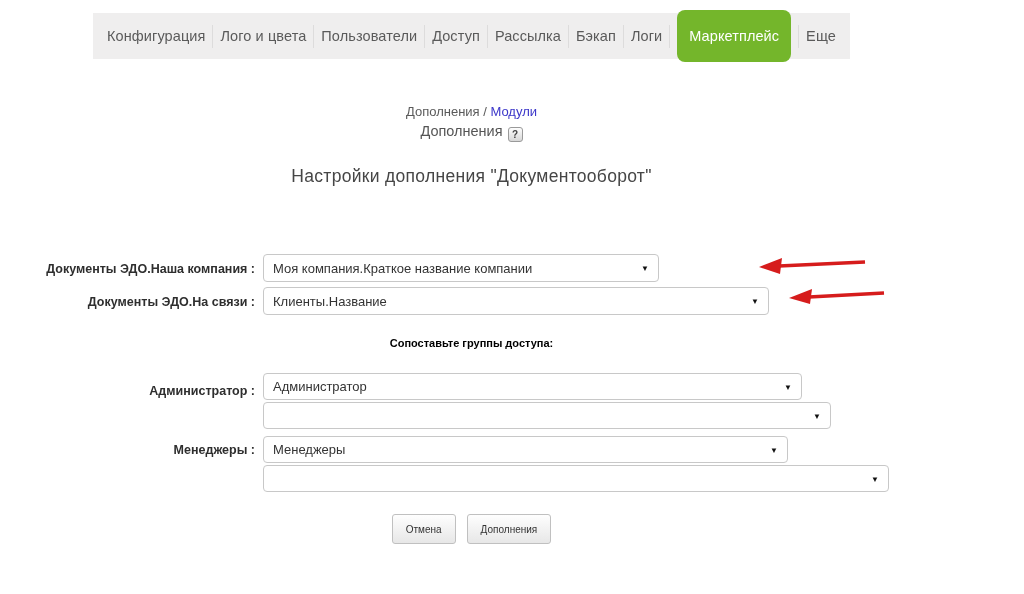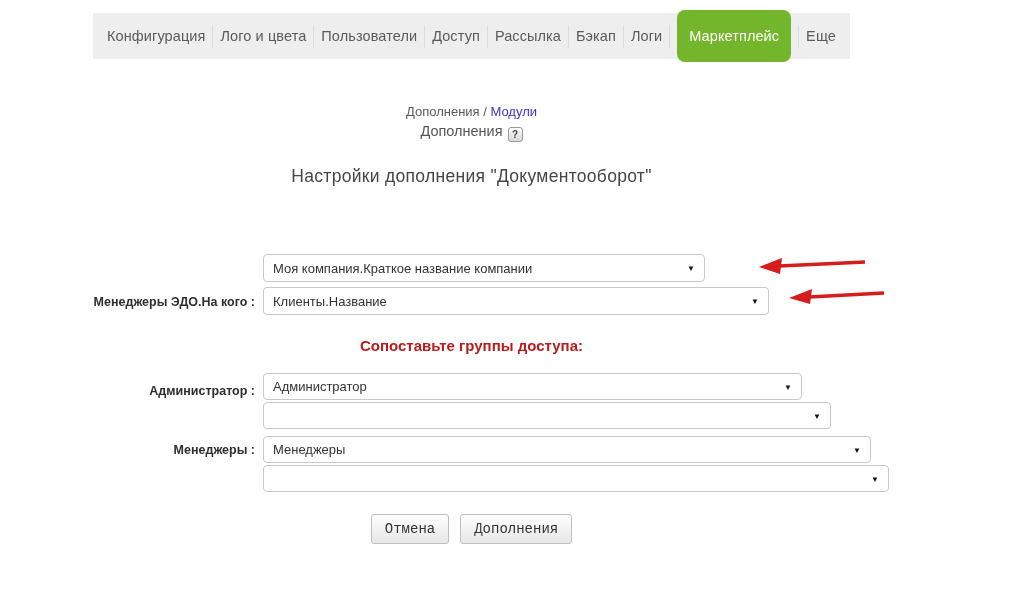--- a/index.html
+++ b/index.html
@@ -28,49 +28,49 @@
   .breadcrumb .link{color:var(--link-blue);cursor:pointer;text-decoration:none;}
 
   .section-head{top:123px;font-size:14.5px;color:#555;}
   .help{display:inline-block;width:15px;height:15px;line-height:13px;font-size:10px;
         font-weight:bold;color:#444;background:linear-gradient(#fdfdfd,#d7d7d7);
         border:1px solid #9a9a9a;border-radius:3px;vertical-align:-2px;margin-left:5px;
         cursor:pointer;text-align:center;}
 
   .page-title{top:166px;font-size:17.5px;font-weight:normal;color:#464646;letter-spacing:.3px;}
   .subtitle{top:217px;font-size:12.5px;font-weight:bold;color:#3c3c3c;}
-  .groups-title{top:337px;font-size:15px;font-weight:bold;color:#b91c1c;}
+  .groups-title{top:337px;font-size:11px;font-weight:bold;color:#000000;}
 
   
   .flabel{position:absolute;left:0;width:255px;text-align:right;font-size:12.5px;
           font-weight:bold;color:#2e2e2e;white-space:nowrap;}
   #lbl1{top:262px;} #lbl2{top:295px;} #lbl3{top:384px;} #lbl5{top:443px;}
 
   
   .select{position:absolute;left:263px;height:28px;background:#fff;border:1px solid #c8c8c8;
           border-radius:4px;display:flex;align-items:center;cursor:pointer;}
   .sel-text{padding-left:9px;font-size:13px;color:#333;white-space:nowrap;overflow:hidden;}
   .caret{position:absolute;right:9px;top:50%;transform:translateY(-50%);font-size:8px;color:#111;}
-  #sel1{top:254px;width:442px;}
+  #sel1{top:254px;width:396px;}
   #sel2{top:287px;width:506px;}
   #sel3{top:373px;width:539px;height:27px;text-align:right;}
   #sel4{top:402px;width:568px;height:27px;}
-  #sel5{top:436px;width:608px;height:27px;}
+  #sel5{top:436px;width:525px;height:27px;}
   #sel6{top:465px;width:626px;height:27px;}
 
   
   .arrow{position:absolute;}
   #arrow1{left:755px;top:255px;}
   #arrow2{left:783px;top:285px;}
   .arrow line{stroke:var(--arrow-red);stroke-width:3.5;}
   .arrow polygon{fill:var(--arrow-red);}
 
   
   .buttons{top:514px;display:flex;justify-content:center;gap:11px;}
-  .btn{height:30px;padding:0 13px;font-family:Liberation Mono, monospace;font-size:14px;color:#333;
+  .btn{height:30px;padding:0 13px;font-family:Liberation Sans, sans-serif;font-size:10px;color:#333;
        background:linear-gradient(#fefefe,#e7e7e7);border:1px solid #c0c0c0;
        border-radius:3px;cursor:pointer;}
 </style>
 </head>
 <body>
 
 <div class="screen">
 
   <nav class="topnav">
     <div class="tab">Конфигурация</div>
@@ -96,30 +96,31 @@
     <span>Дополнения</span><span> / </span><a class="link">Модули</a>
   </div>
 
   <div class="centered section-head">
     <span>Дополнения</span><span class="help">?</span>
   </div>
 
   <h1 class="centered page-title">Настройки дополнения "Документооборот"</h1>
 
 
+  <div class="flabel" id="lbl1">Документы ЭДО.Наша компания :</div>
   <div class="select" id="sel1">
     <span class="sel-text">Моя компания.Краткое название компании</span>
     <span class="caret">▼</span>
   </div>
   <svg class="arrow" id="arrow1" width="116" height="20" viewBox="0 0 116 20">
     <line x1="110" y1="7" x2="24" y2="11"></line>
     <polygon points="4,12 27,3 25,19"></polygon>
   </svg>
 
-  <div class="flabel" id="lbl2">Менеджеры ЭДО.На кого :</div>
+  <div class="flabel" id="lbl2">Документы ЭДО.На связи :</div>
   <div class="select" id="sel2">
     <span class="sel-text">Клиенты.Название</span>
     <span class="caret">▼</span>
   </div>
   <svg class="arrow" id="arrow2" width="106" height="20" viewBox="0 0 106 20">
     <line x1="101" y1="8" x2="26" y2="12"></line>
     <polygon points="6,13 29,4 27,19"></polygon>
   </svg>
 
   <div class="centered groups-title">Сопоставьте группы доступа:</div>

